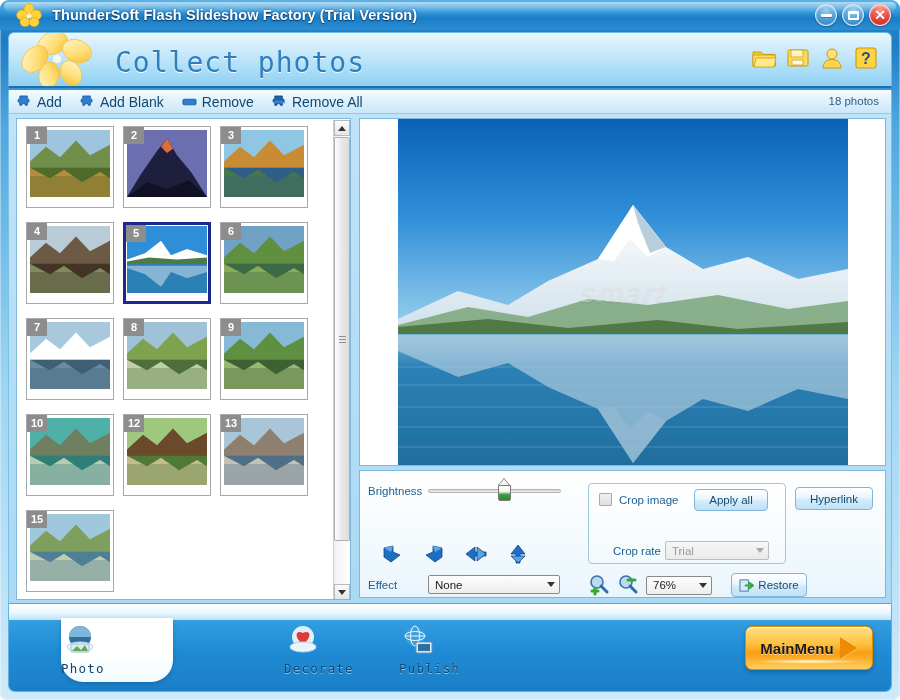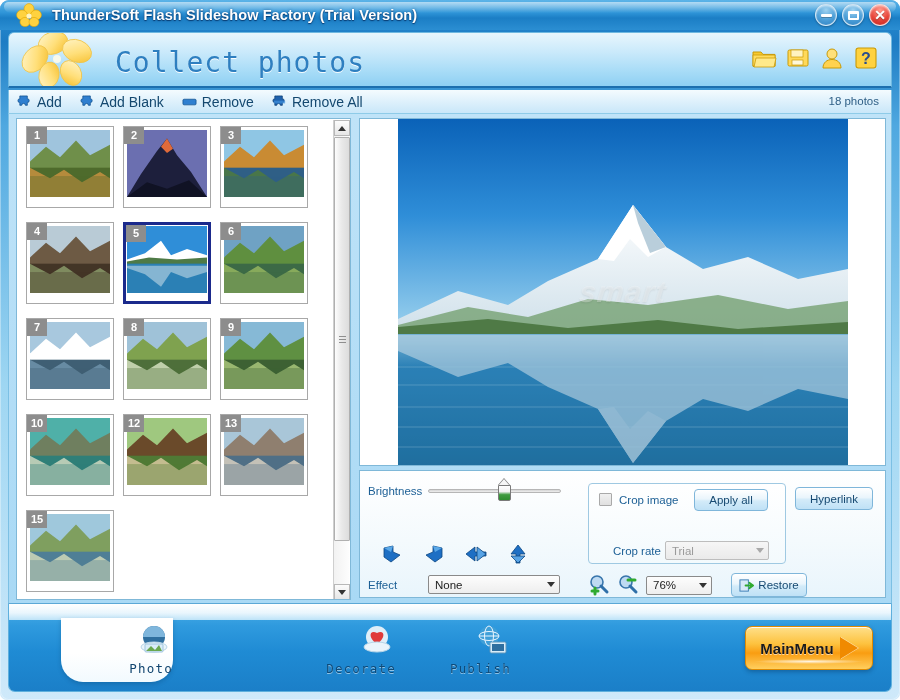--- a/index.html
+++ b/index.html
@@ -256,21 +256,21 @@
     border-radius:0 0 7px 7px;
     overflow:hidden;
   }
   .bot-top-fade{
     position:absolute; left:0; top:0; width:884px; height:16px;
     background:linear-gradient(180deg,#ffffff 0%,#eaf6fd 55%,#bde3f8 100%);
   }
   .navtabs{ position:absolute; left:0; top:14px; width:760px; height:70px; }
   .navtab{
     position:absolute; top:0; width:112px; height:64px;
-    display:flex; flex-direction:column; align-items:flex-end; justify-content:flex-start;
+    display:flex; flex-direction:column; align-items:flex-start; justify-content:flex-start;
     cursor:pointer; padding-top:4px;
   }
   .navtab .ico{ width:38px; height:38px; position:relative; }
   .navtab .nlbl{
     font-family:"DejaVu Sans Mono", monospace;
     font-size:12.5px; color:#0d4a79; letter-spacing:1.2px; margin-top:1px;
     text-shadow:0 1px 0 rgba(255,255,255,.5);
   }
   .navtab.active{
     background: linear-gradient(180deg,#ffffff 0%,#ffffff 55%,#f2fafe 100%);

